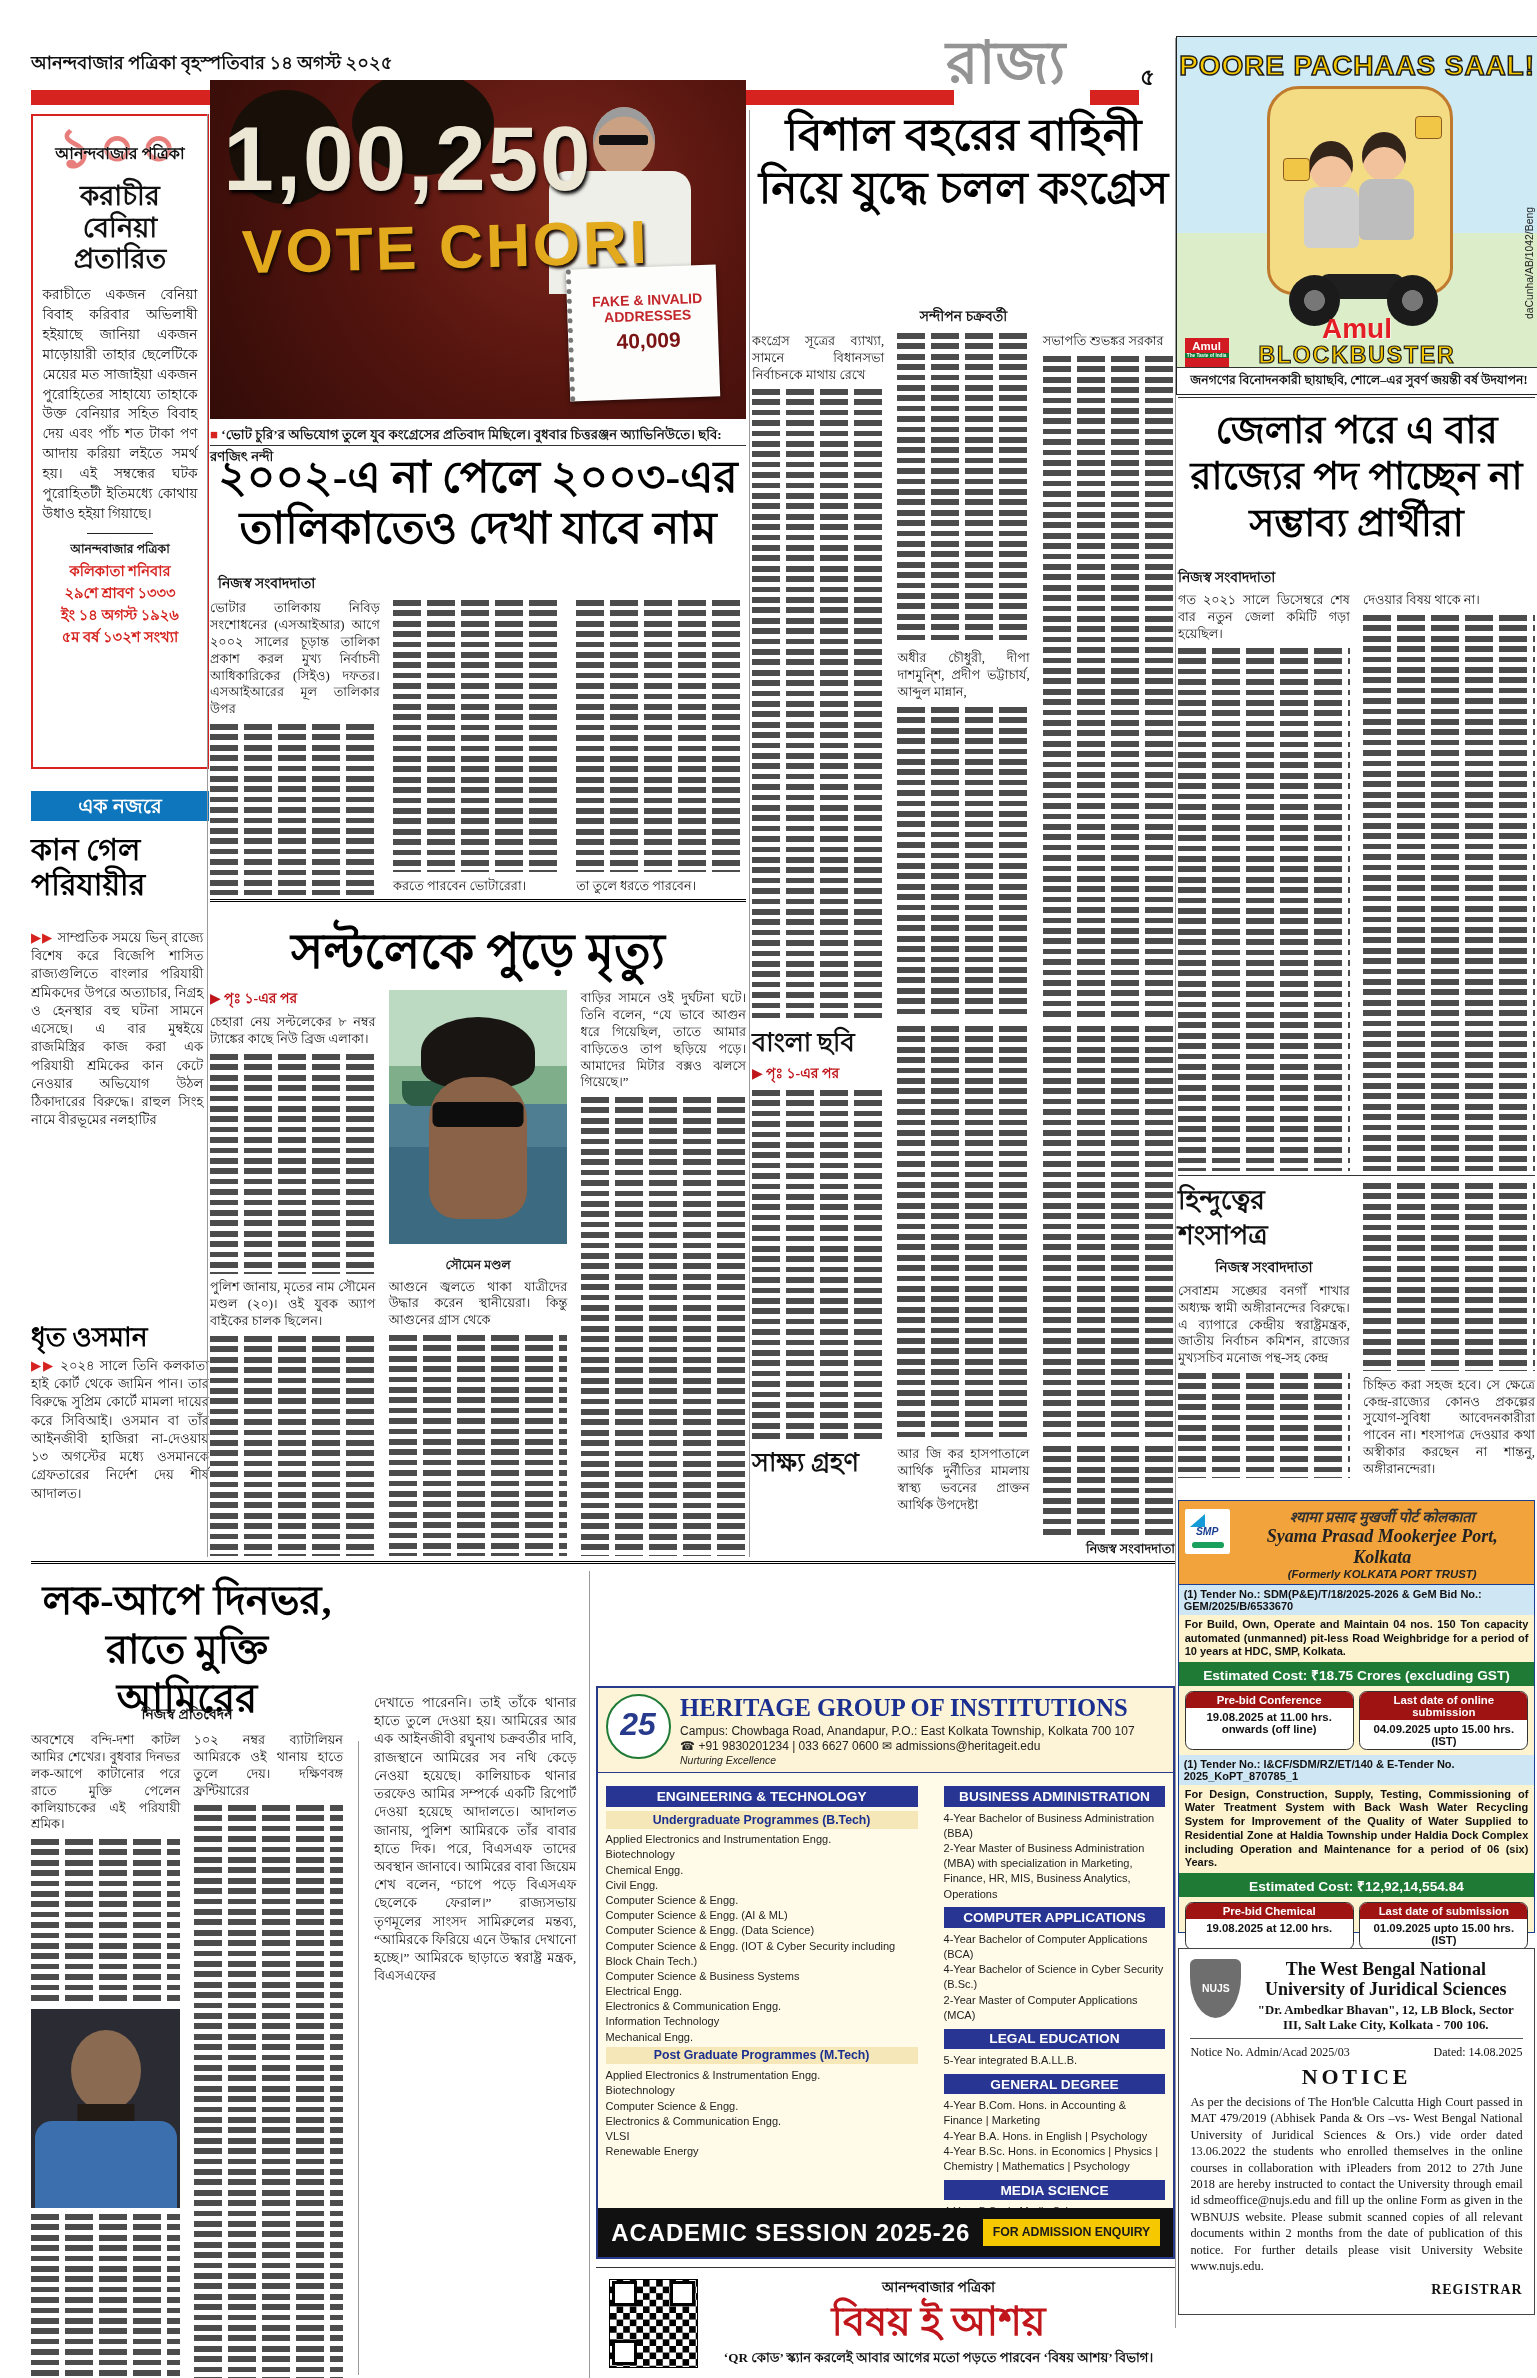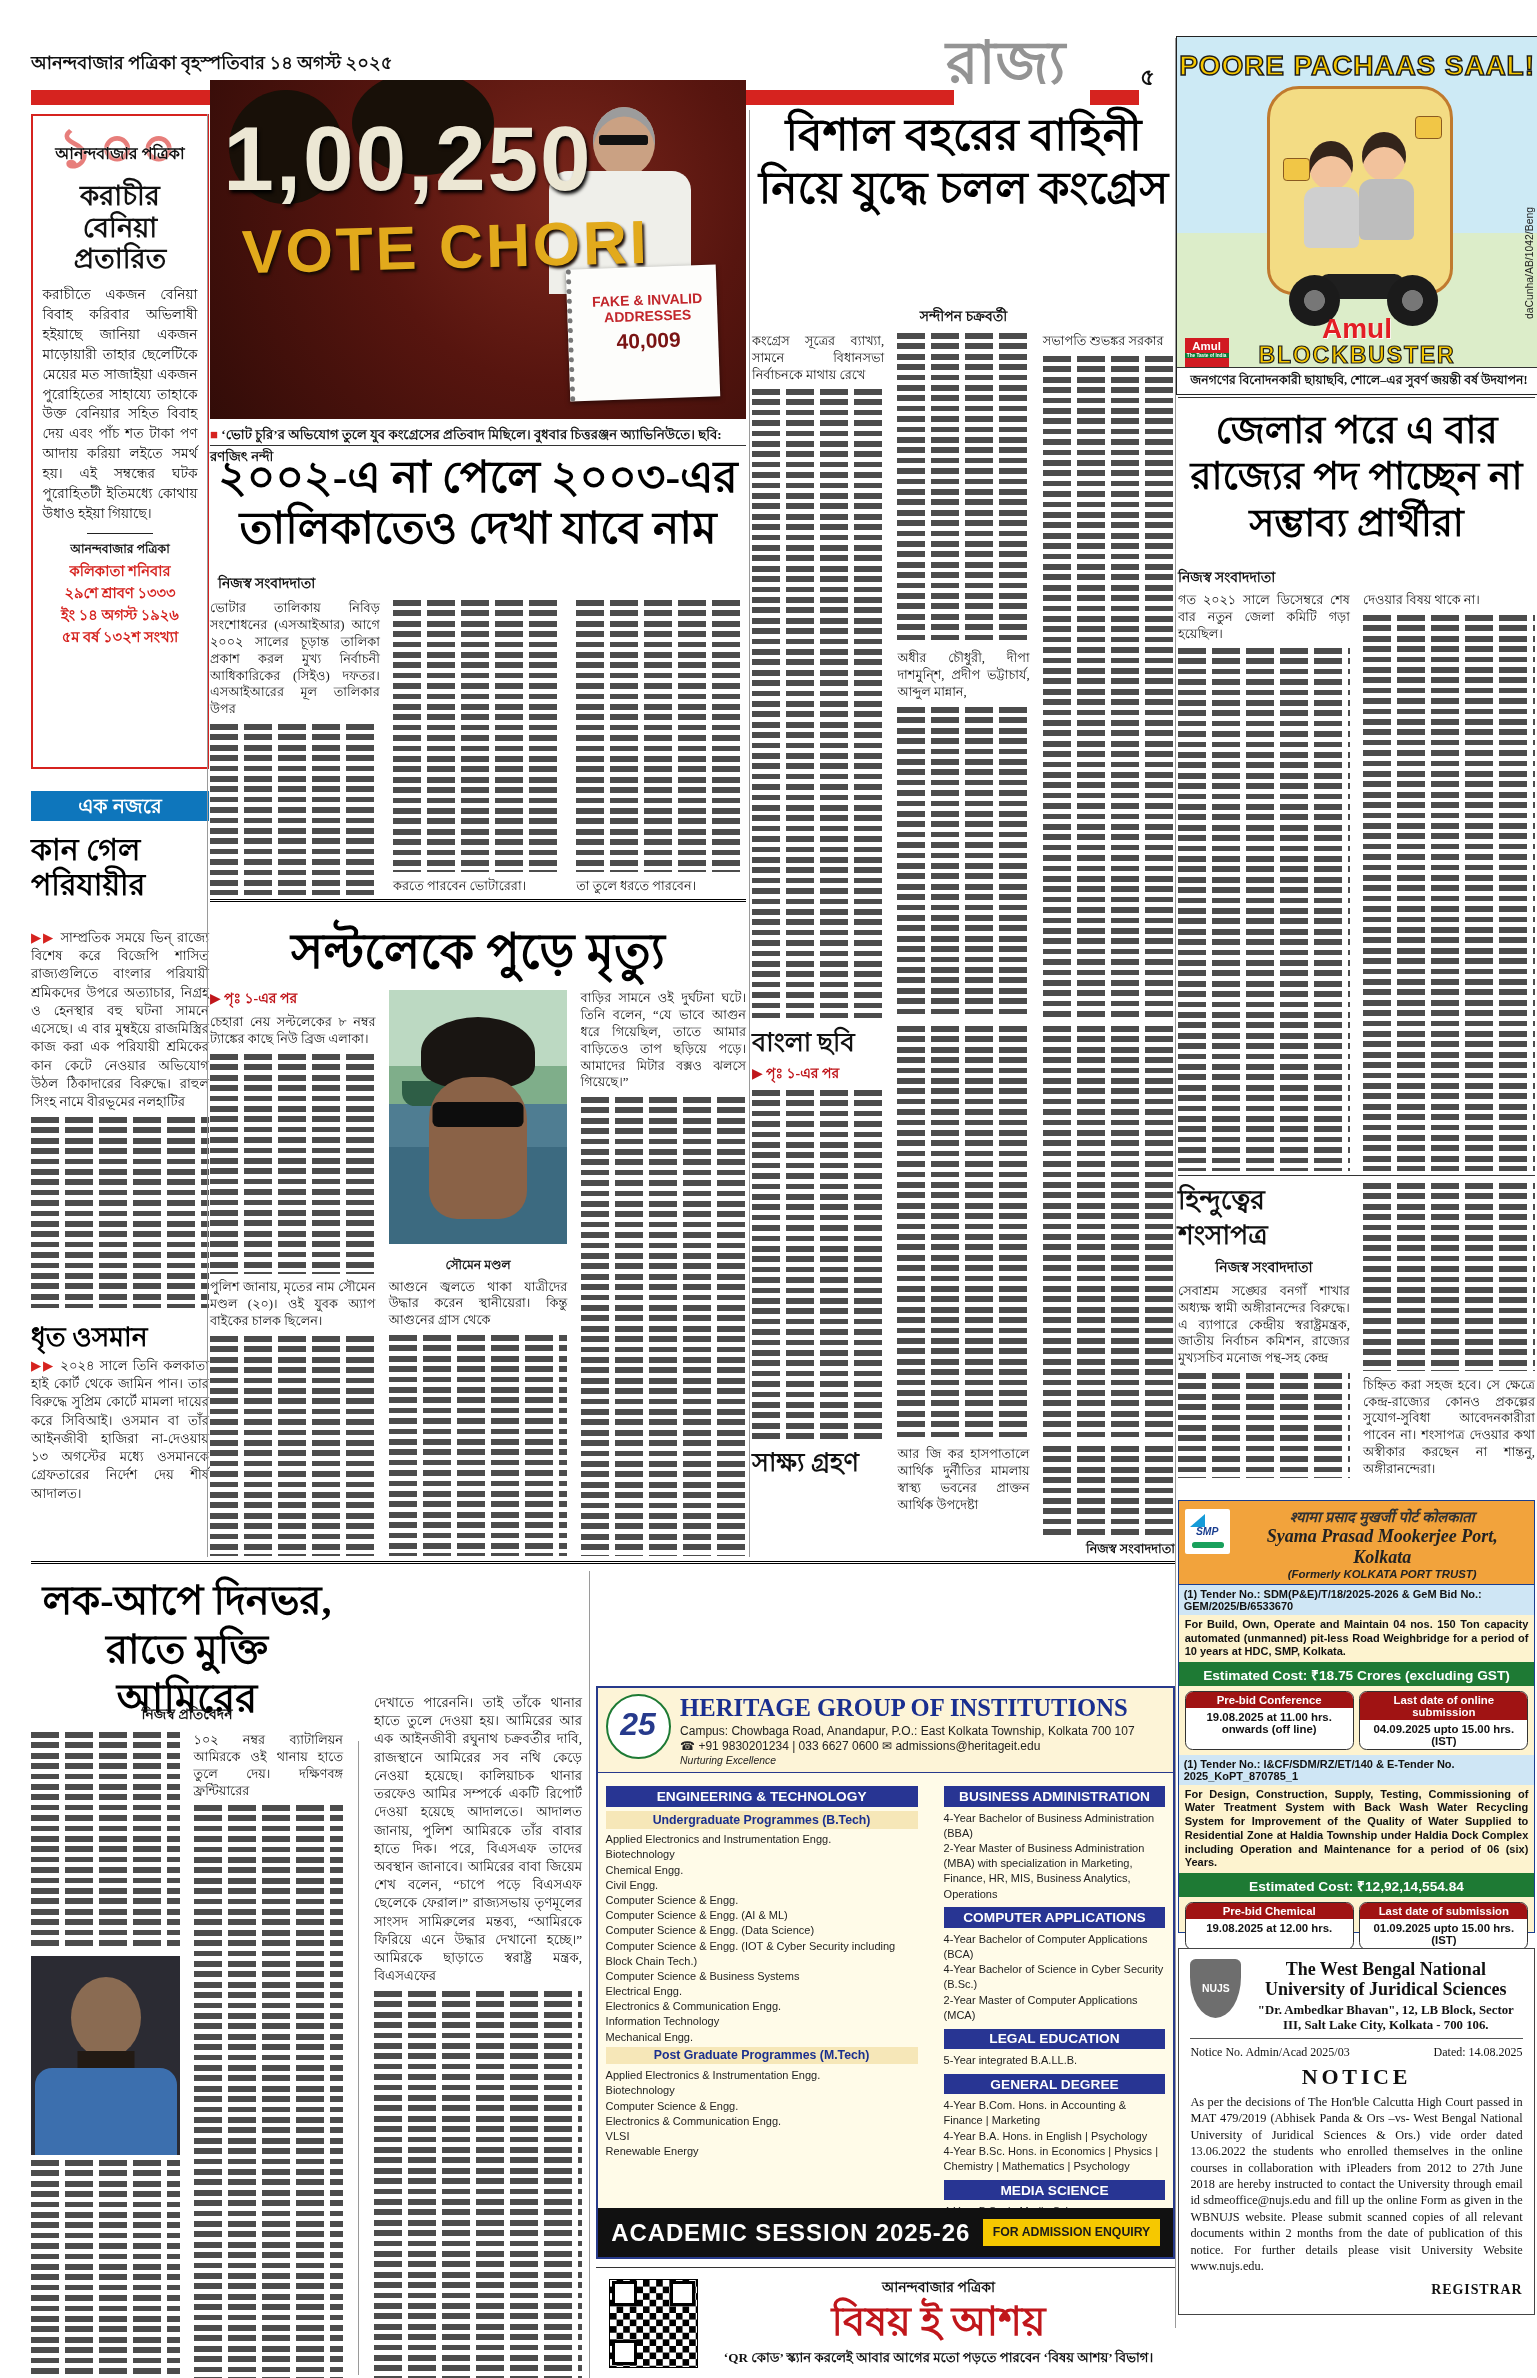--- a/index.html
+++ b/index.html
@@ -52,21 +52,21 @@
   .arch-head{font-size:27.4px;font-weight:900;line-height:1.15;margin:13.2px 0 9.5px}
   .arch-body{font-size:13.7px;line-height:1.45;text-align:justify}
   .arch-sep{width:66px;border-top:1.9px solid #222;margin:9.5px auto 5.7px}
   .arch-flogo{font-size:12.3px;font-weight:900}
   .arch-fline{color:#d6231f;font-weight:700;font-size:14.7px;line-height:1.5}
   #one-band{left:31px;top:791px;width:178px;height:30px;background:#0e76bc;color:#fff;font-weight:900;
         font-size:20px;text-align:center;line-height:30px;font-family:"Liberation Sans",sans-serif}
   #kan-head{left:31px;top:833px;width:178px;font-size:30px;font-weight:900;line-height:1.15}
   #kan-body{left:31px;top:929px;width:178px;height:379px}
   .lead-mark{color:#d6231f;font-weight:900}
-  .small-col{display:flex;flex-direction:column;gap:5.7px;font-size:13.2px;line-height:1.38;text-align:justify;height:100%}
+  .small-col{display:flex;flex-direction:row;gap:5.7px;font-size:13.2px;line-height:1.38;text-align:justify;height:100%}
   #osman-head{left:31px;top:1317px;width:178px;font-size:26.5px;font-weight:900}
   #osman-body{left:31px;top:1357px;width:178px;height:197px}
   
   #main-photo{left:210px;top:80px;width:536px;height:339px;overflow:hidden;
       background:radial-gradient(circle at 65% 35%,#7a261b 0,#57150f 45%,#320c08 100%)}
   .ph-sil{position:absolute;border-radius:50%;background:#181008}
   .big-number{position:absolute;left:13.2px;top:26.5px;font-family:"Liberation Sans",sans-serif;
       font-size:91px;font-weight:900;color:#ece7d4;letter-spacing:1.9px;text-shadow:1.9px 2.8px 3.8px #000}
   .slogan{position:absolute;left:32px;top:132px;font-family:"Liberation Sans",sans-serif;
       font-size:61px;font-weight:900;color:#e2aa1c;letter-spacing:2.8px;text-shadow:1.9px 2.8px 2.8px #1a0b05;transform:rotate(-1.5deg)}
@@ -433,20 +433,21 @@
     <div class="nujs-notice">NOTICE</div>
     <div class="nujs-body">As per the decisions of The Hon'ble Calcutta High Court passed in MAT 479/2019 (Abhisek Panda &amp; Ors –vs- West Bengal National University of Juridical Sciences &amp; Ors.) vide order dated 13.06.2022 the students who enrolled themselves in the online courses in collaboration with iPleaders from 2012 to 27th June 2018 are hereby instructed to contact the University through email id sdmeoffice@nujs.edu and fill up the online Form as given in the WBNUJS website. Please submit scanned copies of all relevant documents within 2 months from the date of publication of this notice. For further details please visit University Website www.nujs.edu.</div>
     <div class="nujs-sign">REGISTRAR</div>
   </div>
 
   <div class="hrdouble" style="left:31px;top:1561px;width:1144px"></div>
   <div class="abs hl" id="lock-head">লক-আপে দিনভর, রাতে মুক্তি আমিরের</div>
   <div class="abs byline" id="lock-byline">নিজস্ব প্রতিবেদন</div>
   <div class="abs cols" id="lock-body">
     <div class="col">
+      <p class="frag">অবশেষে বন্দি-দশা কাটল আমির শেখের। বুধবার দিনভর লক-আপে কাটানোর পরে রাতে মুক্তি পেলেন কালিয়াচকের এই পরিযায়ী শ্রমিক।</p>
       <div class="fill"></div>
       <div class="lock-photo">
         <div class="hd"></div>
         <div class="bd"></div>
         <div class="sh"></div>
       </div>
       <div class="fill"></div>
     </div>
     <div class="col">
       <p class="frag">১০২ নম্বর ব্যাটালিয়ন আমিরকে ওই থানায় হাতে তুলে দেয়। দক্ষিণবঙ্গ ফ্রন্টিয়ারের</p>

